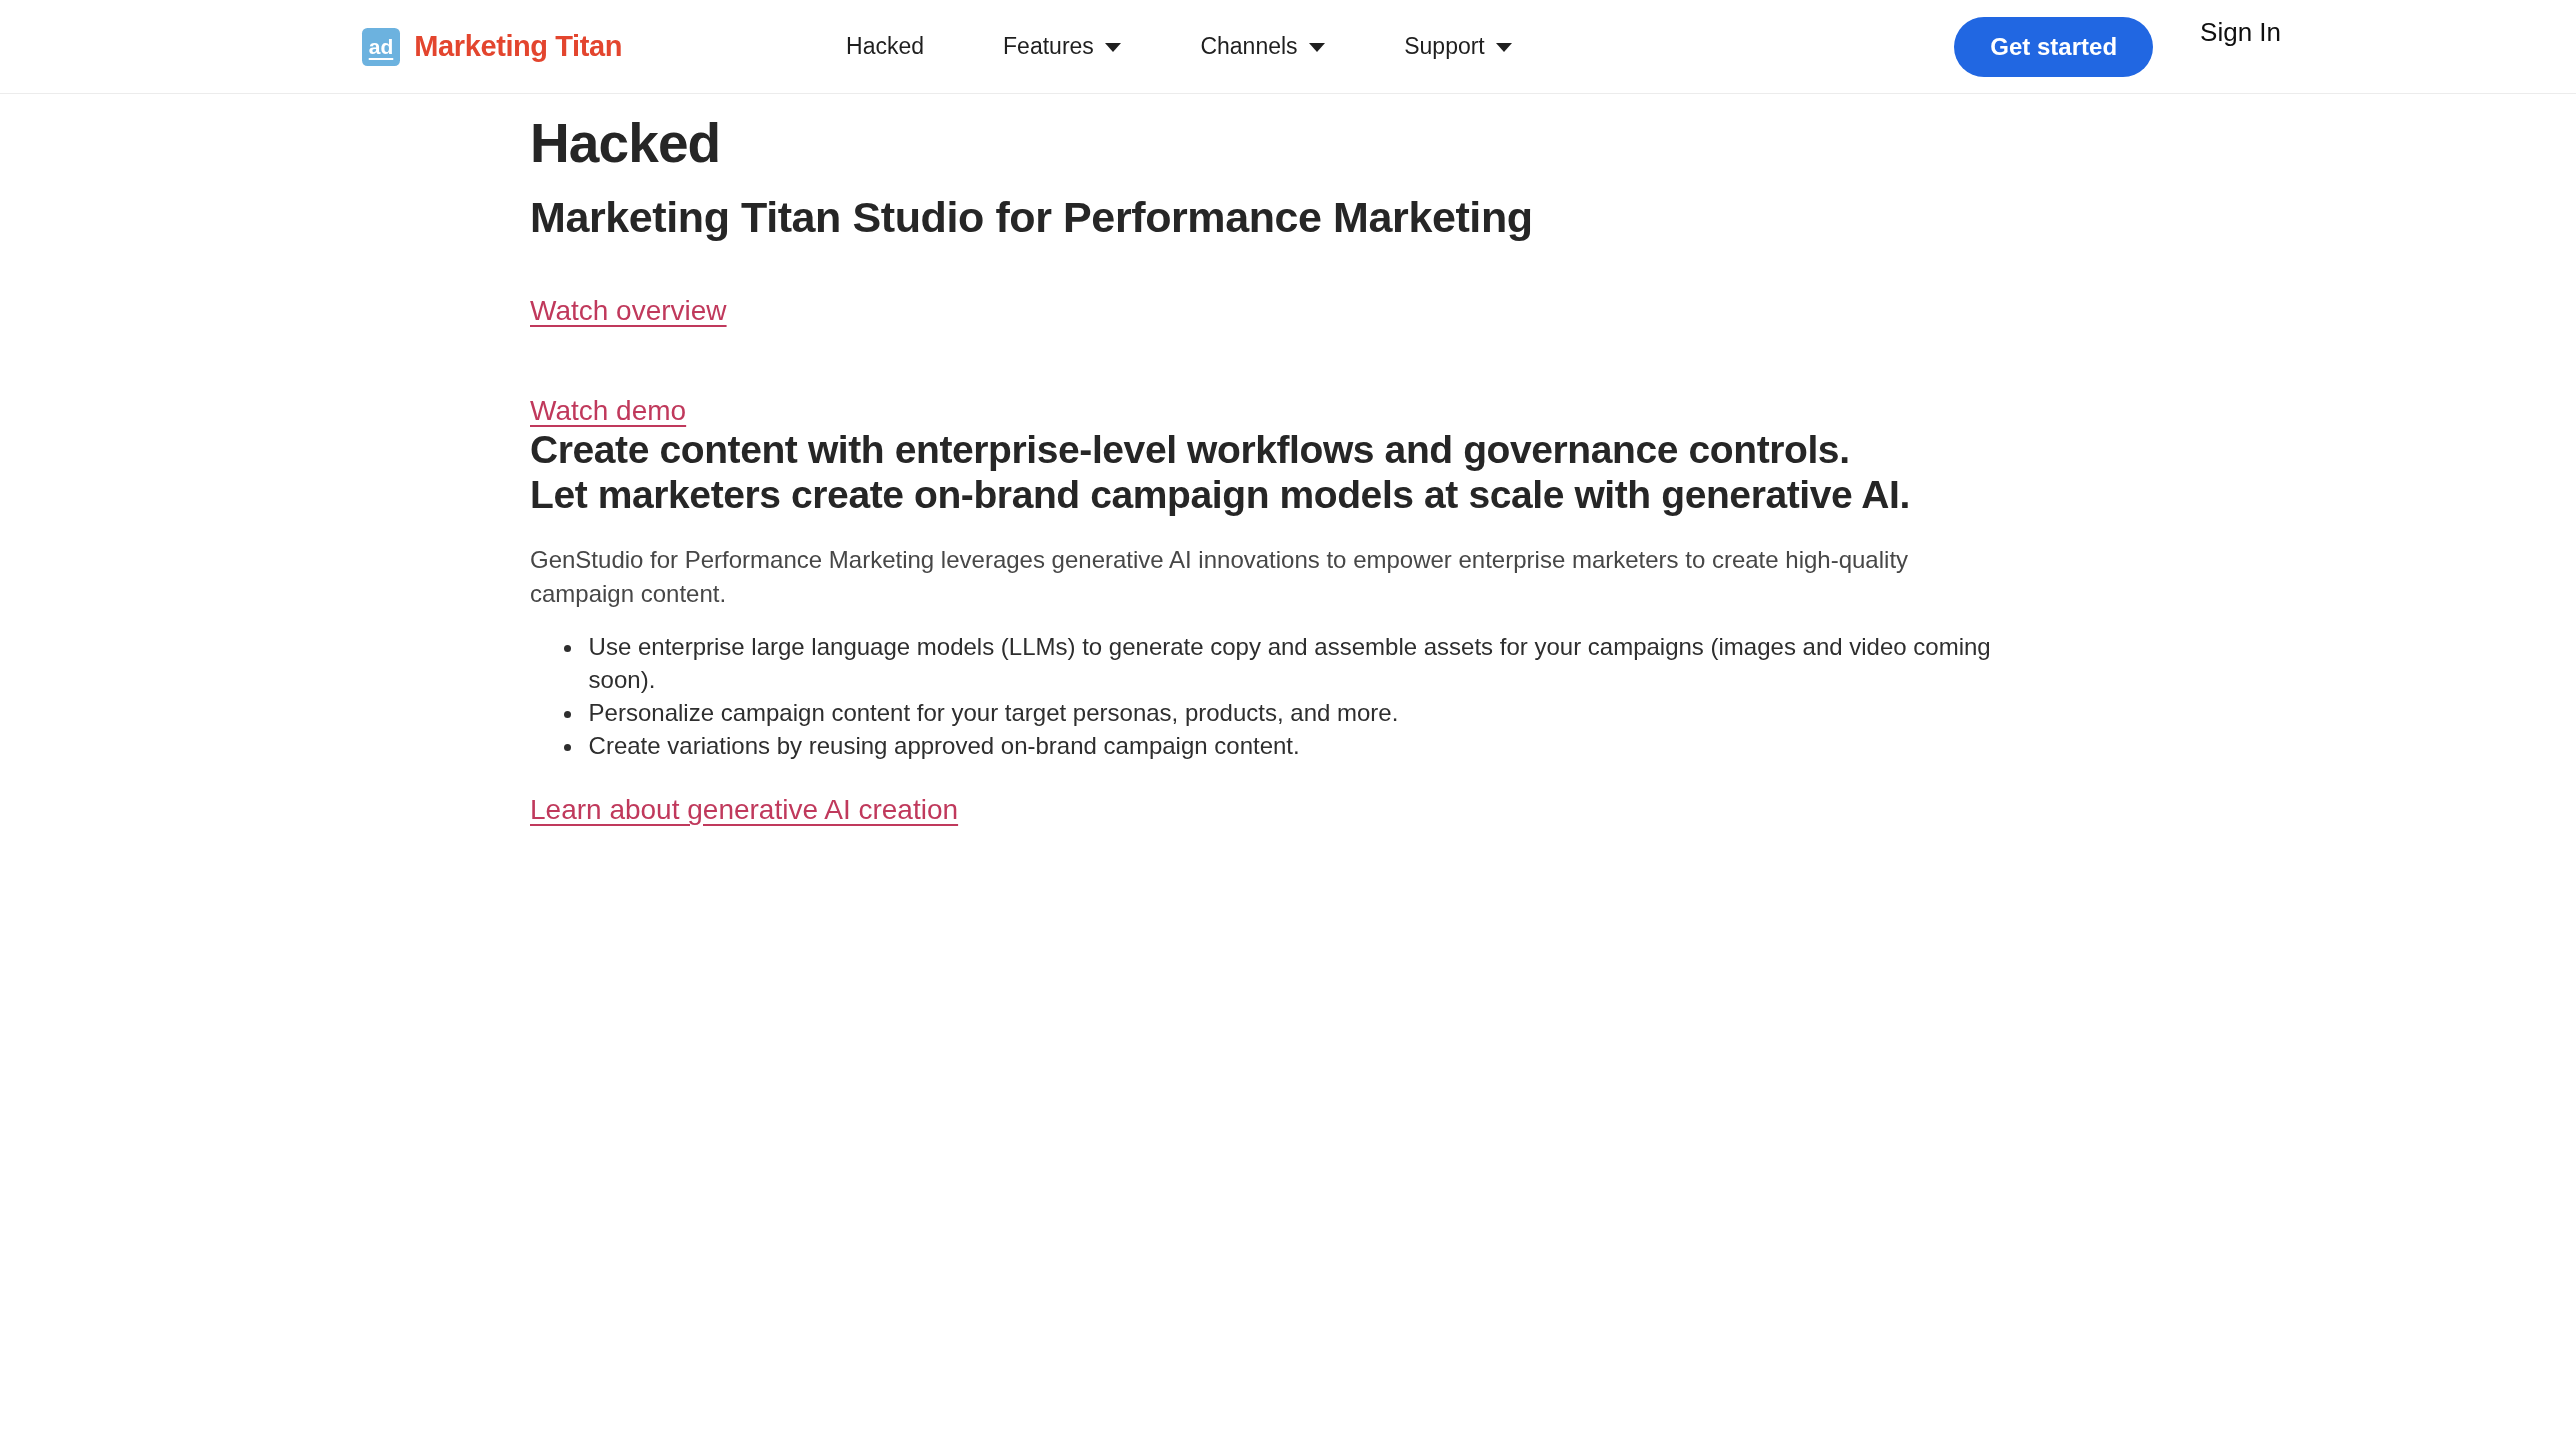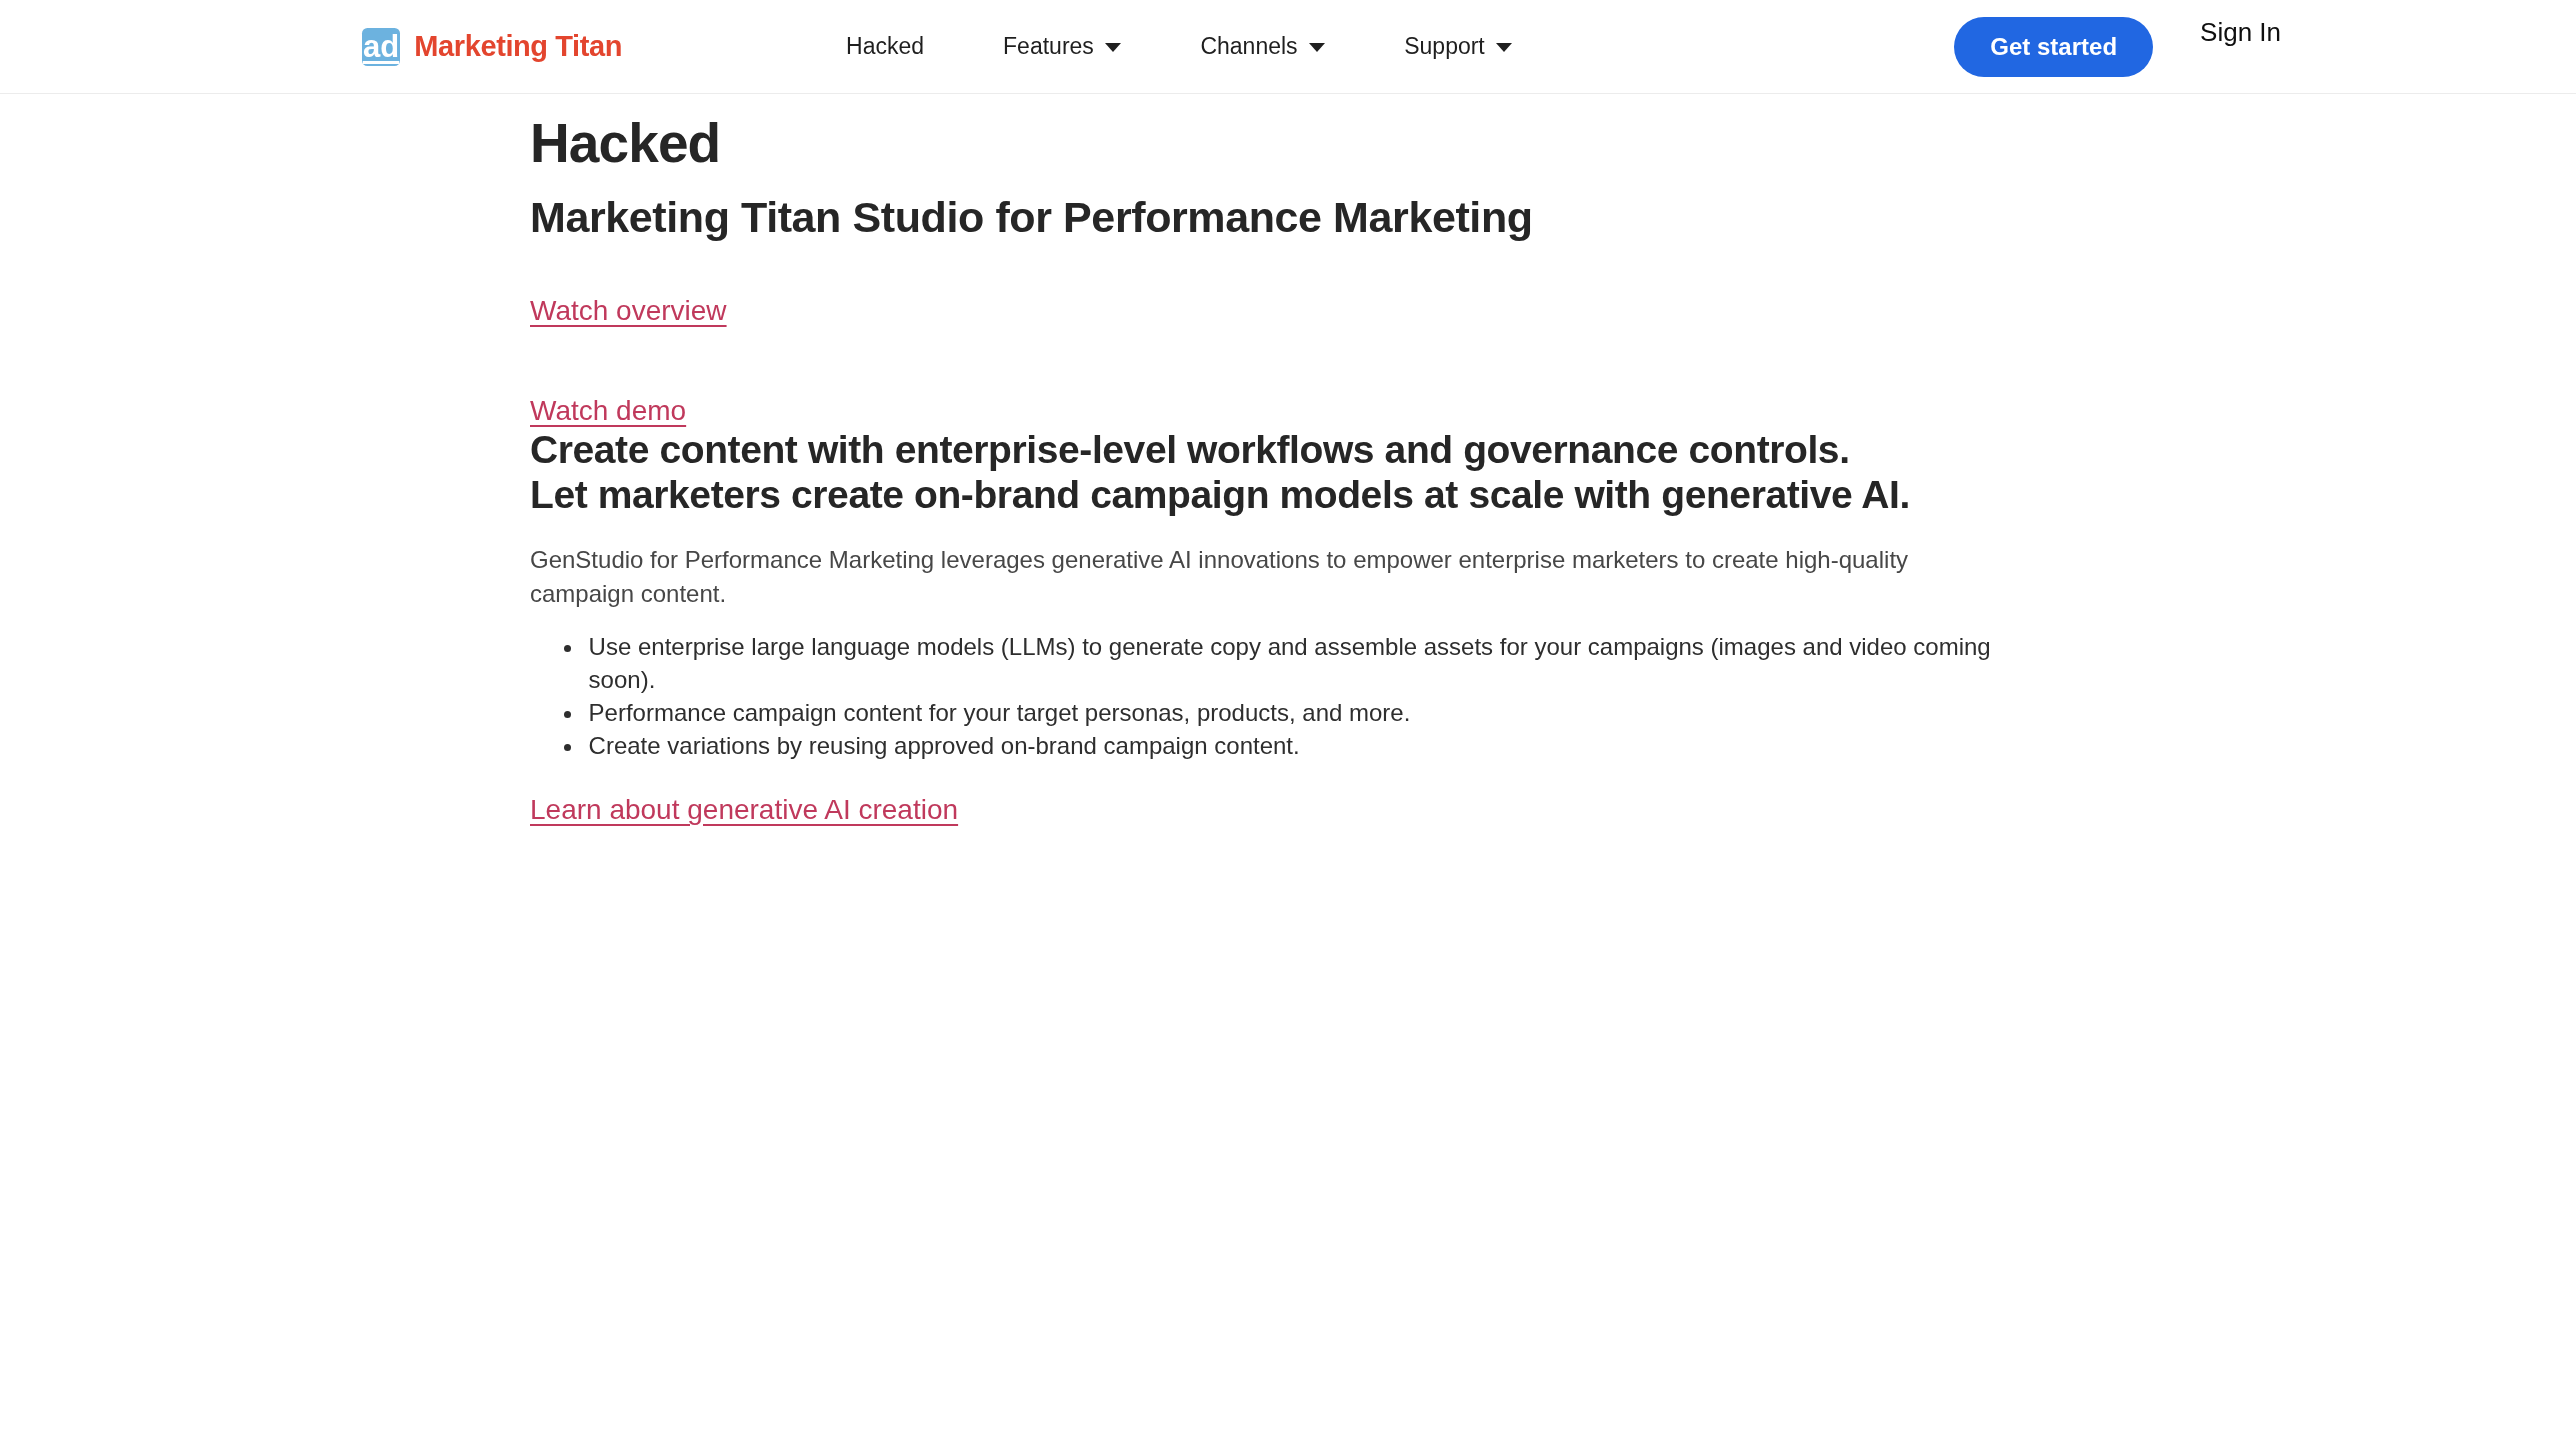--- a/index.html
+++ b/index.html
@@ -15,21 +15,21 @@
     font-family:"Liberation Sans",sans-serif;color:#2b2b2b;
   }
   
   header.topnav{
     height:94px;background:#fff;border-bottom:1.8px solid #ececec;
     display:flex;align-items:center;padding:0 295px 0 362px;
   }
   .logo-group{display:flex;align-items:center;cursor:pointer;}
   .logo-badge{
     width:38px;height:38px;background:var(--logo-blue,#6CB2DF);border-radius:5.4px;
-    color:#fff;font-weight:700;font-size:31px;display:flex;align-items:center;justify-content:center;
+    color:#fff;font-weight:700;font-size:21px;display:flex;align-items:center;justify-content:center;
     text-decoration:underline;text-underline-offset:3.6px;
   }
   .brand-name{
     margin-left:14.3px;font-size:29px;font-weight:700;color:var(--brand-red,#E3452E);letter-spacing:-0.4px;
   }
   nav.main-nav{display:flex;align-items:center;gap:79px;margin-left:224px;font-size:23px;color:#1f1f1f;}
   .nav-item{display:flex;align-items:center;gap:11.6px;cursor:pointer;white-space:nowrap;}
   .chevron{
     width:0;height:0;border-left:8px solid transparent;border-right:8px solid transparent;
     border-top:9.8px solid #1f1f1f;margin-top:2.7px;
@@ -116,21 +116,21 @@
 
     <h3 class="section-heading workflows-heading">Create content with enterprise-level workflows and governance controls.</h3>
 
 
     <h3 class="section-heading genai-heading">Let marketers create on-brand campaign models at scale with generative AI.</h3>
 
     <p class="lead genai-lead">GenStudio for Performance Marketing leverages generative AI innovations to empower enterprise marketers to create high-quality campaign content.</p>
 
     <ul class="bullet-list genai-list">
       <li>Use enterprise large language models (LLMs) to generate copy and assemble assets for your campaigns (images and video coming soon).</li>
-      <li>Performance campaign content for your target personas, products, and more.</li>
+      <li>Personalize campaign content for your target personas, products, and more.</li>
       <li>Create variations by reusing approved on-brand campaign content.</li>
     </ul>
 
     <div>
       <a class="text-link learn-link">Learn about generative AI creation</a>
     </div>
   </div>
 </main>
 
 

